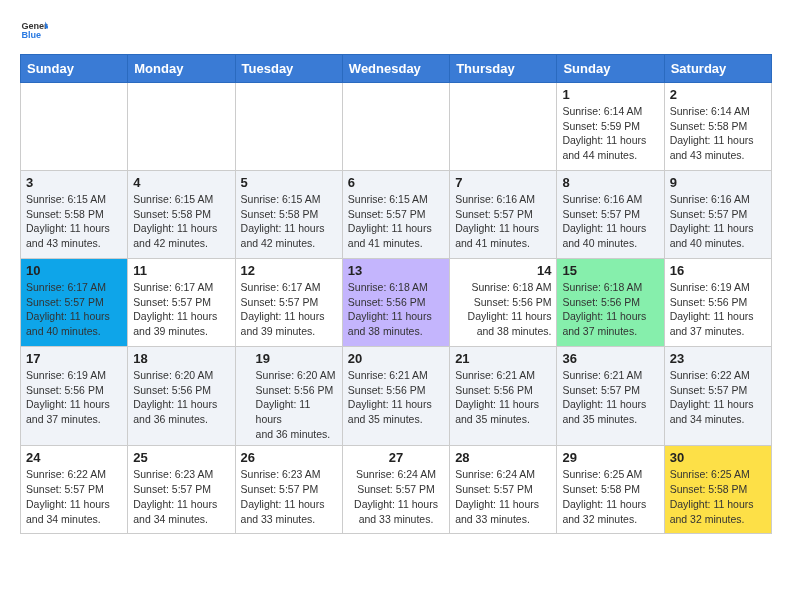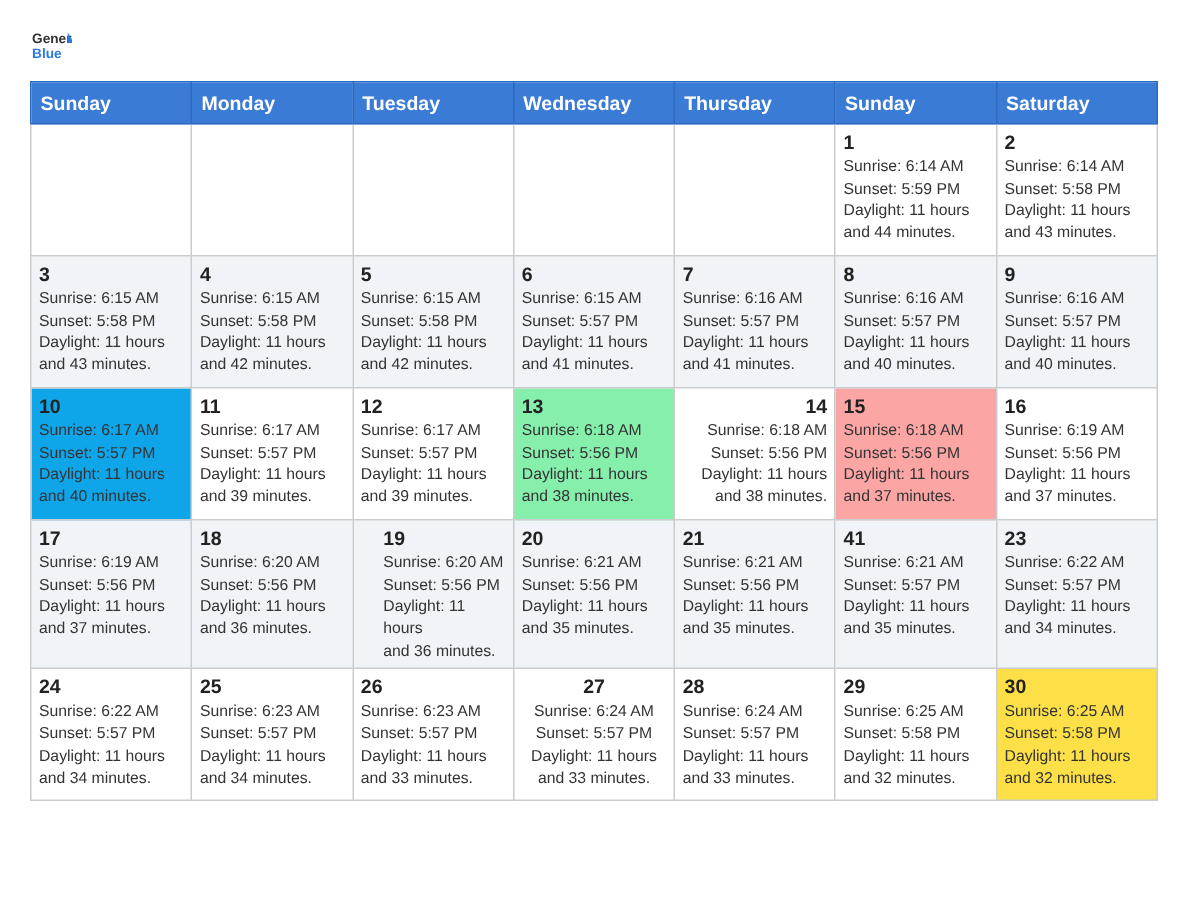--- a/index.html
+++ b/index.html
@@ -175,29 +175,29 @@
             <div class="day-info">Sunrise: 6:17 AM<br>Sunset: 5:57 PM<br>Daylight: 11 hours<br>and 40 minutes.</div>
           </td>
           <td style="background: rgb(255, 255, 255);">
             <span class="day-num">11</span>
             <div class="day-info">Sunrise: 6:17 AM<br>Sunset: 5:57 PM<br>Daylight: 11 hours<br>and 39 minutes.</div>
           </td>
           <td style="background: rgb(255, 255, 255);">
             <span class="day-num">12</span>
             <div class="day-info">Sunrise: 6:17 AM<br>Sunset: 5:57 PM<br>Daylight: 11 hours<br>and 39 minutes.</div>
           </td>
-          <td style="background: #86efac;">
+          <td style="background: #c4b5fd;">
             <span class="day-num">13</span>
             <div class="day-info">Sunrise: 6:18 AM<br>Sunset: 5:56 PM<br>Daylight: 11 hours<br>and 38 minutes.</div>
           </td>
           <td style="background: rgb(255, 255, 255); text-align: right;">
             <span class="day-num">14</span>
             <div class="day-info">Sunrise: 6:18 AM<br>Sunset: 5:56 PM<br>Daylight: 11 hours<br>and 38 minutes.</div>
           </td>
-          <td style="background: #fca5a5;">
+          <td style="background: #86efac;">
             <span class="day-num">15</span>
             <div class="day-info">Sunrise: 6:18 AM<br>Sunset: 5:56 PM<br>Daylight: 11 hours<br>and 37 minutes.</div>
           </td>
           <td style="background: rgb(255, 255, 255);">
             <span class="day-num">16</span>
             <div class="day-info">Sunrise: 6:19 AM<br>Sunset: 5:56 PM<br>Daylight: 11 hours<br>and 37 minutes.</div>
           </td>
         </tr>
         <tr>
           <td style="background: rgb(240, 243, 248);">
@@ -214,21 +214,21 @@
           </td>
           <td style="background: rgb(240, 243, 248);">
             <span class="day-num">20</span>
             <div class="day-info">Sunrise: 6:21 AM<br>Sunset: 5:56 PM<br>Daylight: 11 hours<br>and 35 minutes.</div>
           </td>
           <td style="background: rgb(240, 243, 248);">
             <span class="day-num">21</span>
             <div class="day-info">Sunrise: 6:21 AM<br>Sunset: 5:56 PM<br>Daylight: 11 hours<br>and 35 minutes.</div>
           </td>
           <td style="background: rgb(240, 243, 248);">
-            <span class="day-num">41</span>
+            <span class="day-num">36</span>
             <div class="day-info">Sunrise: 6:21 AM<br>Sunset: 5:57 PM<br>Daylight: 11 hours<br>and 35 minutes.</div>
           </td>
           <td style="background: rgb(240, 243, 248);">
             <span class="day-num">23</span>
             <div class="day-info">Sunrise: 6:22 AM<br>Sunset: 5:57 PM<br>Daylight: 11 hours<br>and 34 minutes.</div>
           </td>
         </tr>
         <tr>
           <td style="background: rgb(255, 255, 255);">
             <span class="day-num">24</span>

